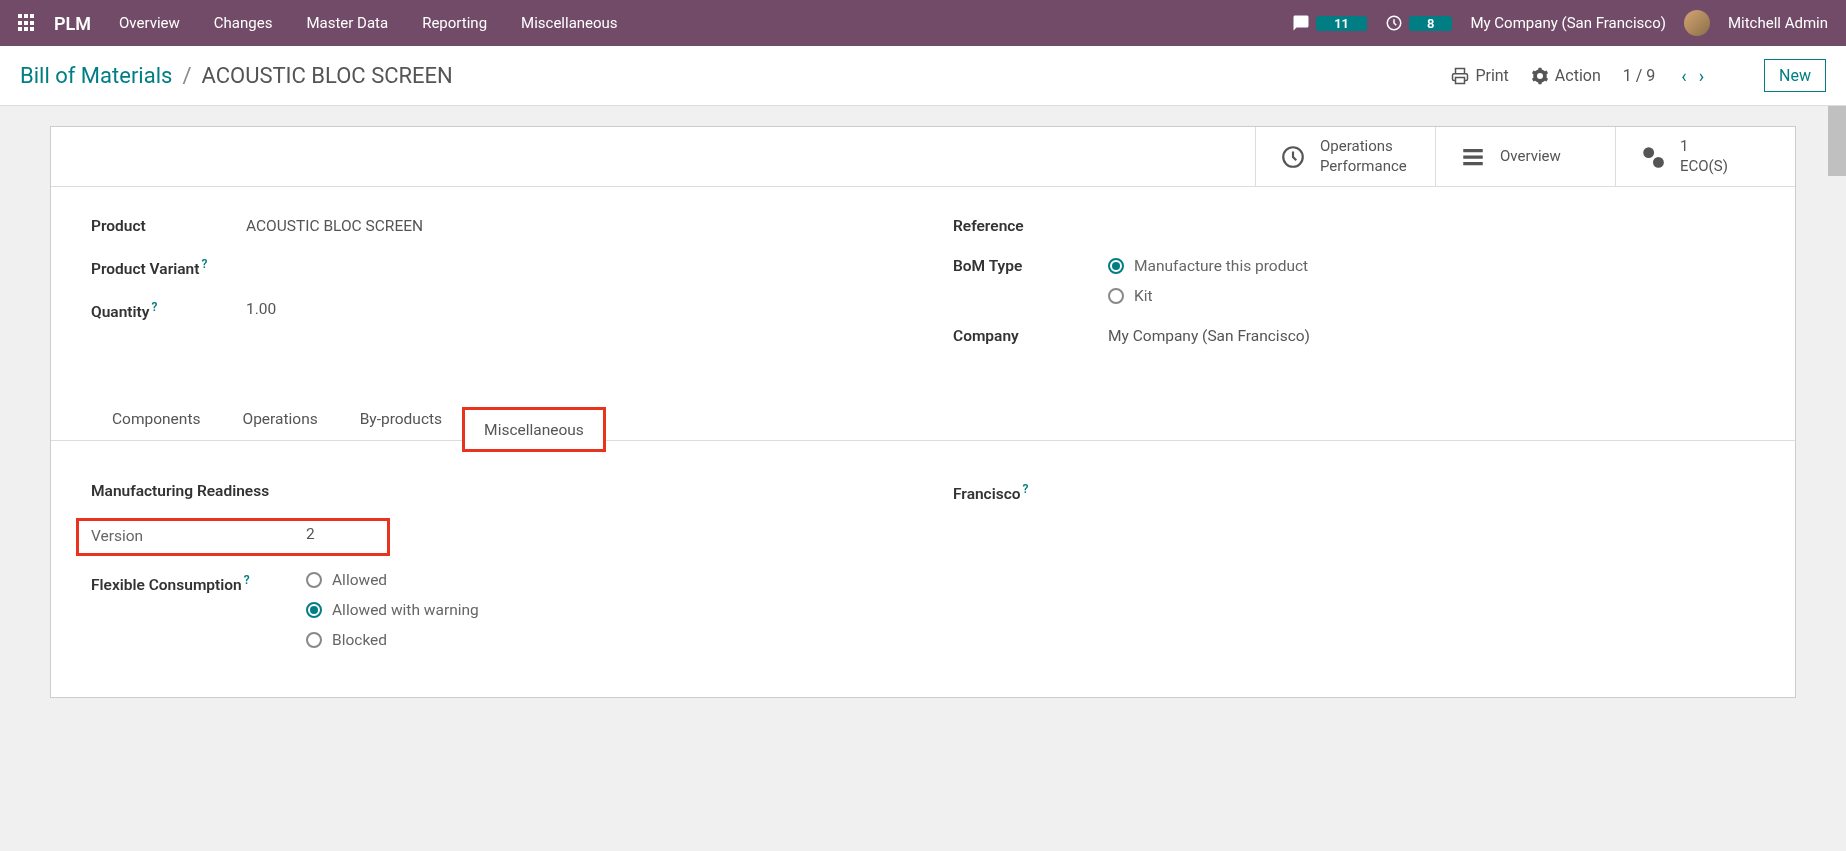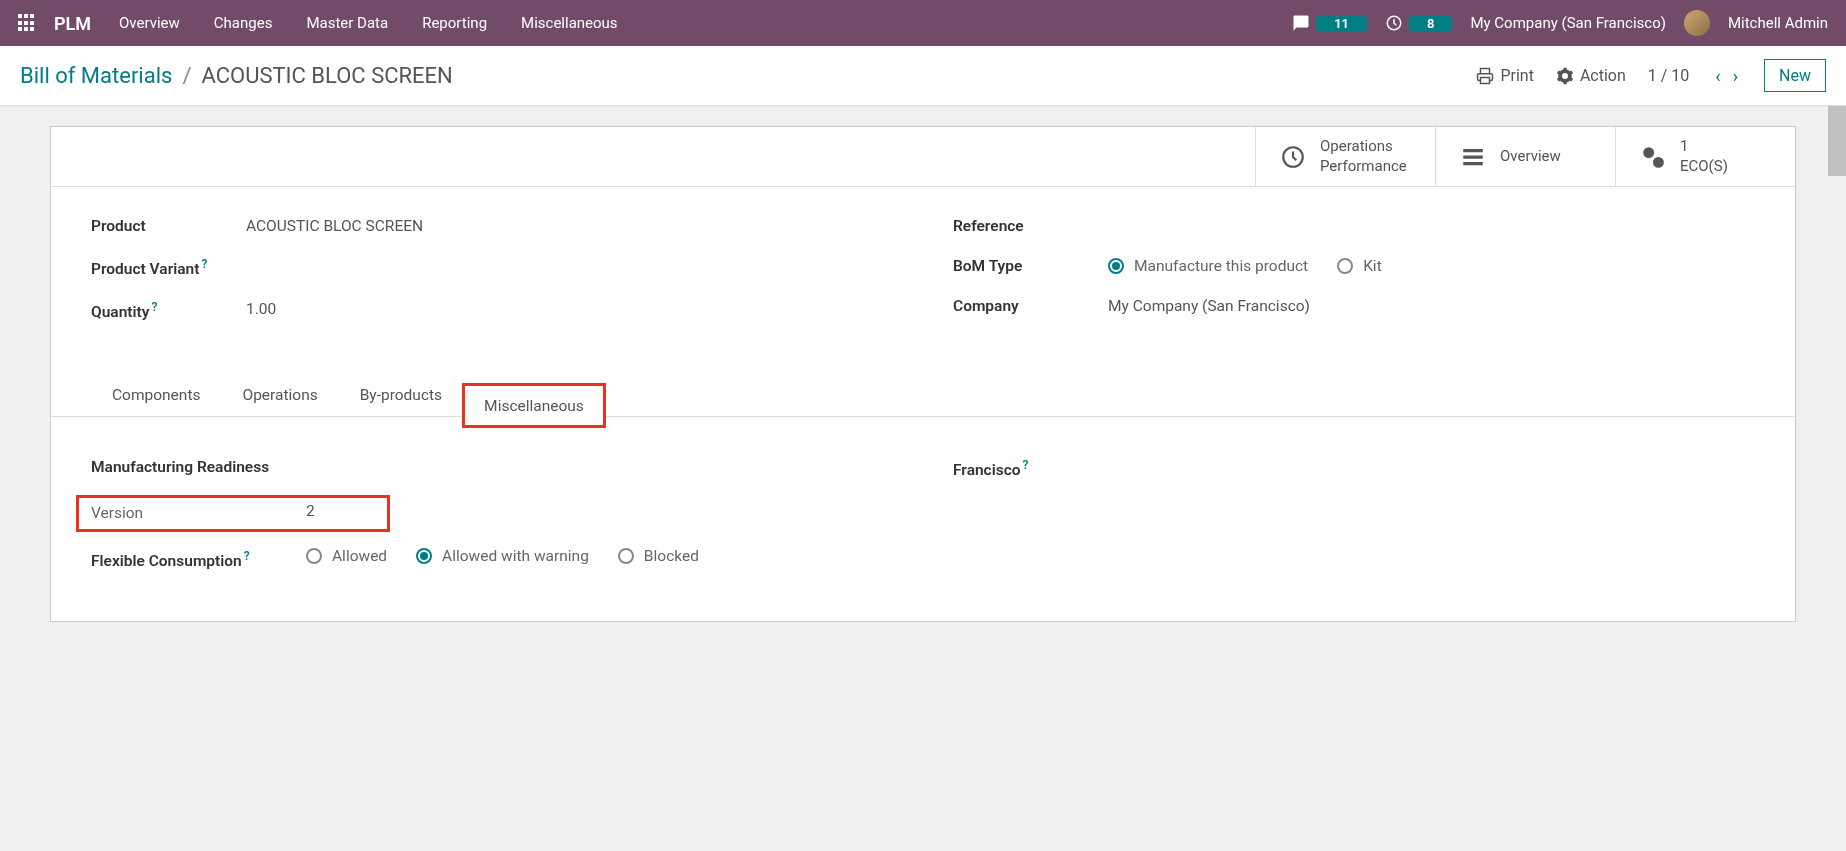--- a/index.html
+++ b/index.html
@@ -16,34 +16,34 @@
 .avatar{width:26px;height:26px;border-radius:50%;background:linear-gradient(135deg,#d4a574,#8b6f47);}
 .subheader{background:#fff;height:60px;display:flex;align-items:center;padding:0 20px;border-bottom:1px solid #ddd;}
 .breadcrumb{display:flex;align-items:center;gap:10px;font-size:22px;}
 .bc-link{color:#017e84;cursor:pointer;}
 .bc-sep{color:#888;}
 .bc-current{color:#555;}
 .subheader-right{margin-left:auto;display:flex;align-items:center;gap:22px;}
 .action-link{display:flex;align-items:center;gap:6px;color:#555;cursor:pointer;font-size:16px;}
 .pager{color:#555;font-size:16px;}
 .pager-arrow{color:#017e84;font-size:18px;cursor:pointer;margin:0 4px;}
-.new-btn{border:1px solid #017e84;color:#017e84;padding:6px 14px;background:#fff;cursor:pointer;font-size:16px;}
+.new-btn{border:1px solid #017e84;color:#017e84;padding:6px 14px;background:#fff;cursor:pointer;font-size:16px;margin-left:34px;}
 .content-wrap{padding:20px 50px;}
 .sheet{background:#fff;border:1px solid #ccc;}
 .stat-row{display:flex;justify-content:flex-end;border-bottom:1px solid #ddd;}
 .stat-btn{display:flex;align-items:center;gap:14px;padding:10px 24px;border-left:1px solid #ddd;cursor:pointer;min-width:180px;}
 .stat-icon{width:26px;height:26px;color:#555;}
 .stat-text{display:flex;flex-direction:column;font-size:15px;color:#555;line-height:1.3;}
 .form-body{padding:30px 40px;}
 .form-grid{display:grid;grid-template-columns:1fr 1fr;gap:40px 60px;}
 .field-row{display:flex;align-items:flex-start;margin-bottom:22px;}
 .field-label{width:155px;font-weight:600;color:#333;font-size:15.5px;flex-shrink:0;}
 .field-value{color:#555;font-size:15.5px;}
 .help-icon{color:#017e84;font-size:12px;vertical-align:super;margin-left:2px;}
-.radio-group{display:flex;gap:29px;}
+.radio-group{display:flex;flex-direction:column;gap:12px;}
 .radio-item{display:flex;align-items:center;gap:10px;color:#666;font-size:15.5px;}
 .radio-circle{width:16px;height:16px;border:2px solid #888;border-radius:50%;display:inline-flex;align-items:center;justify-content:center;flex-shrink:0;}
 .radio-circle.checked{border-color:#017e84;}
 .radio-circle.checked::after{content:'';width:8px;height:8px;background:#017e84;border-radius:50%;}
 .tabs{display:flex;border-bottom:1px solid #ddd;padding-left:40px;}
 .tab{padding:12px 20px;color:#555;cursor:pointer;font-size:15.5px;border:1px solid transparent;border-bottom:none;}
 .tab.active{border-color:#ddd;background:#fff;position:relative;top:11px;}
 .tab.highlighted{outline:3px solid #e8341e;outline-offset:-2px;}
 .misc-body{padding:26px 40px;}
 .misc-row{display:flex;align-items:flex-start;margin-bottom:22px;}
@@ -108,21 +108,21 @@
           <path d="M6 9V2h12v7M6 18H4a2 2 0 01-2-2v-5a2 2 0 012-2h16a2 2 0 012 2v5a2 2 0 01-2 2h-2M6 14h12v8H6z"></path>
         </svg>
       <span>Print</span>
     </span>
     <span class="action-link">
       <svg width="18" height="18" viewBox="0 0 24 24" fill="#555">
           <path d="M12 8a4 4 0 100 8 4 4 0 000-8zm9 4a9 9 0 01-.3 2.3l2 1.5-2 3.4-2.3-.9a9 9 0 01-4 2.3l-.4 2.4h-4l-.4-2.4a9 9 0 01-4-2.3l-2.3.9-2-3.4 2-1.5A9 9 0 013 12a9 9 0 01.3-2.3l-2-1.5 2-3.4 2.3.9a9 9 0 014-2.3L10 1h4l.4 2.4a9 9 0 014 2.3l2.3-.9 2 3.4-2 1.5A9 9 0 0121 12z"></path>
         </svg>
       <span>Action</span>
     </span>
-    <span class="pager">1 / 10</span>
+    <span class="pager">1 / 9</span>
     <span>
       <span class="pager-arrow">‹</span>
       <span class="pager-arrow">›</span>
     </span>
     <button class="new-btn">New</button>
   </div>
 </div>
 
 <div class="content-wrap">
   <div class="sheet">

